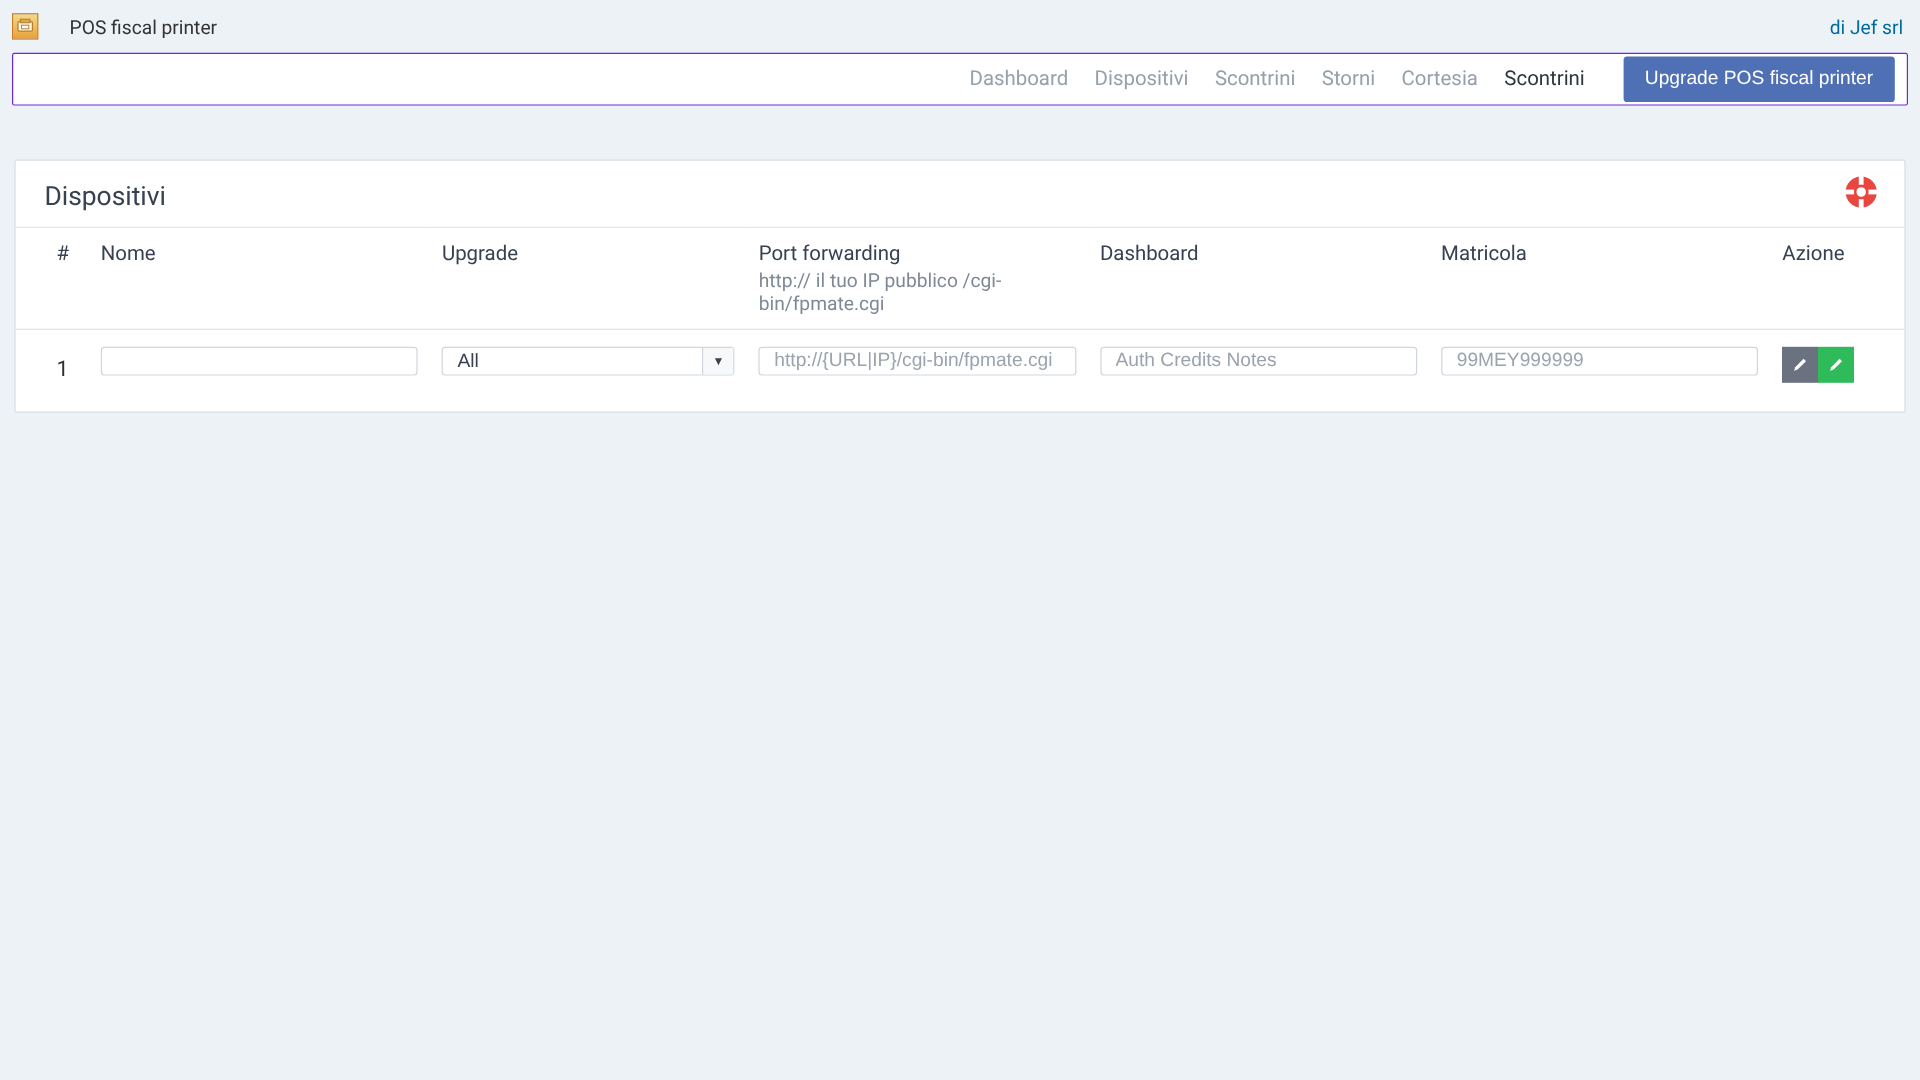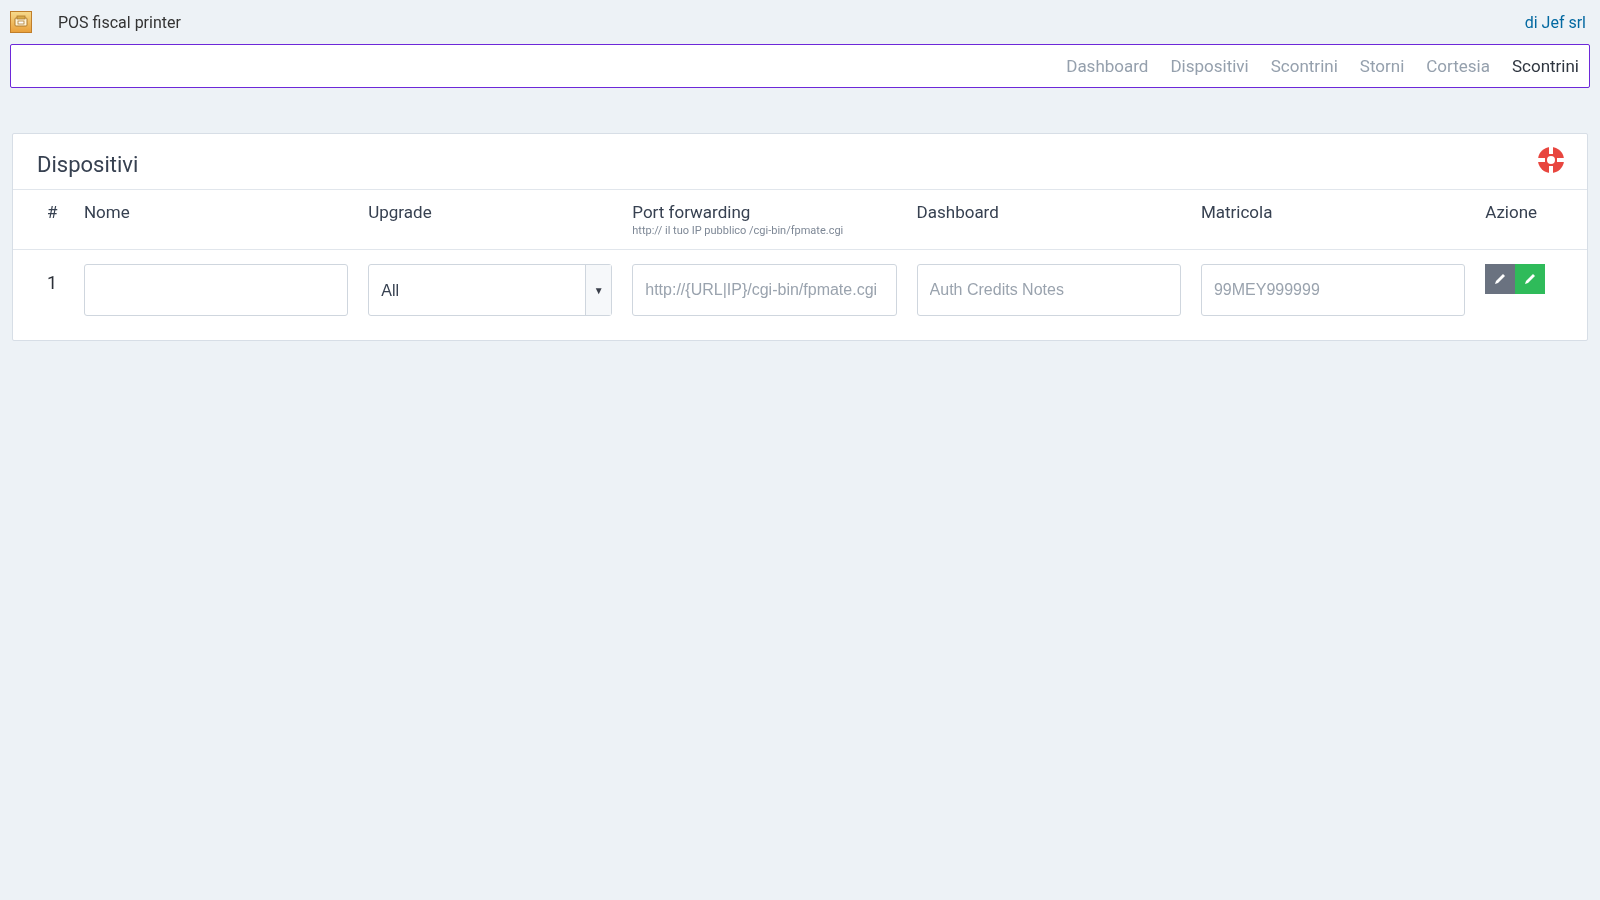--- a/index.html
+++ b/index.html
@@ -113,41 +113,41 @@
     font-weight: 400;
     color: #374151;
     font-size: 17px;
     border-top: 1px solid #e1e6ec;
     border-bottom: 1px solid #e1e6ec;
     padding: 12px 10px;
     vertical-align: top;
   }
   thead th .sub {
     display: block;
-    font-size: 11px;
+    font-size: 16px;
     color: #7e8896;
     margin-top: 2px;
   }
   tbody td {
     padding: 14px 10px 24px 10px;
     vertical-align: top;
   }
   th:first-child, td:first-child { padding-left: 34px; width: 60px; }
   th:last-child, td:last-child { text-align: left; width: 110px; }
 
   .row-index {
     font-size: 18px;
     color: #2b3038;
     padding-top: 8px;
     display: inline-block;
   }
 
   input[type=text], .select {
     width: 100%;
-    height: 52px;
+    height: 24px;
     border: 1px solid #cfd6de;
     border-radius: 3px;
     padding: 0 12px;
     font-size: 16px;
     color: #374151;
     background: #fff;
   }
   input::placeholder { color: #9aa3ae; }
   .select-wrap {
     position: relative;
@@ -216,20 +216,21 @@
   <span class="app-credit">di Jef srl</span>
 </div>
 
 <div class="nav">
   <a>Dashboard</a>
   <a>Dispositivi</a>
   <a>Scontrini</a>
   <a>Storni</a>
   <a>Cortesia</a>
   <a class="active">Scontrini</a>
+  <button class="upgrade-btn">Upgrade POS fiscal printer</button>
 </div>
 
 <div class="card">
   <div class="card-header">
     <span class="card-title">Dispositivi</span>
     <span class="help-icon">
       <svg width="28" height="28" viewBox="0 0 28 28">
         <circle cx="14" cy="14" r="13" fill="#e8463f"></circle>
         <rect x="12" y="0" width="4" height="8" fill="#ffffff"></rect>
         <rect x="12" y="20" width="4" height="8" fill="#ffffff"></rect>

